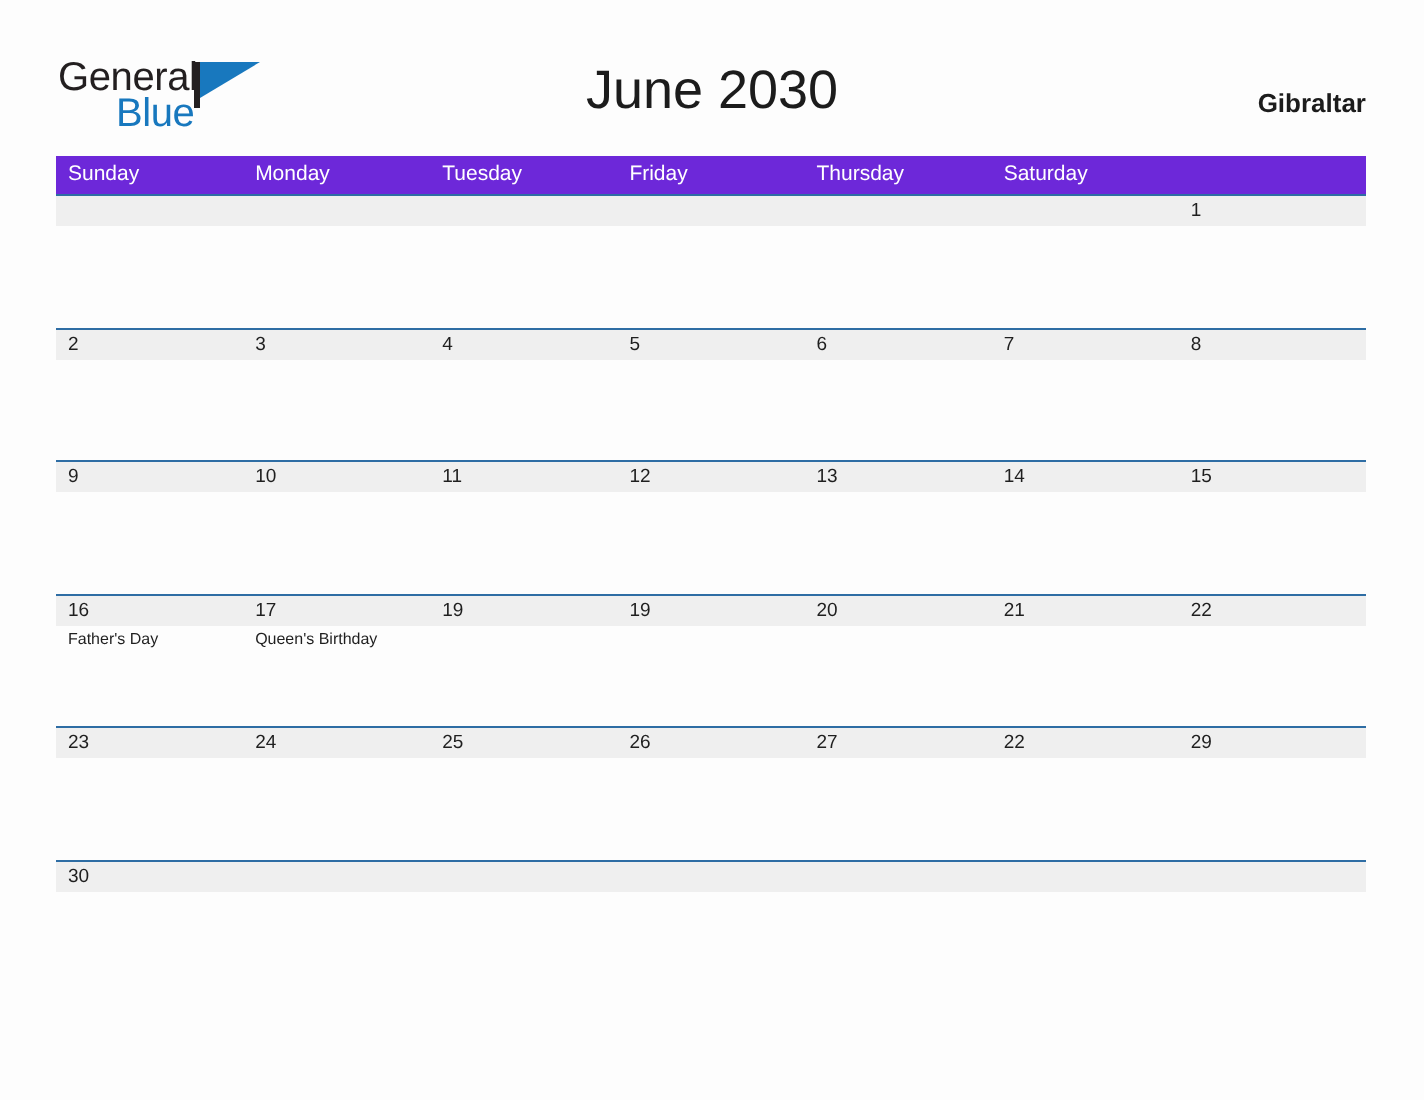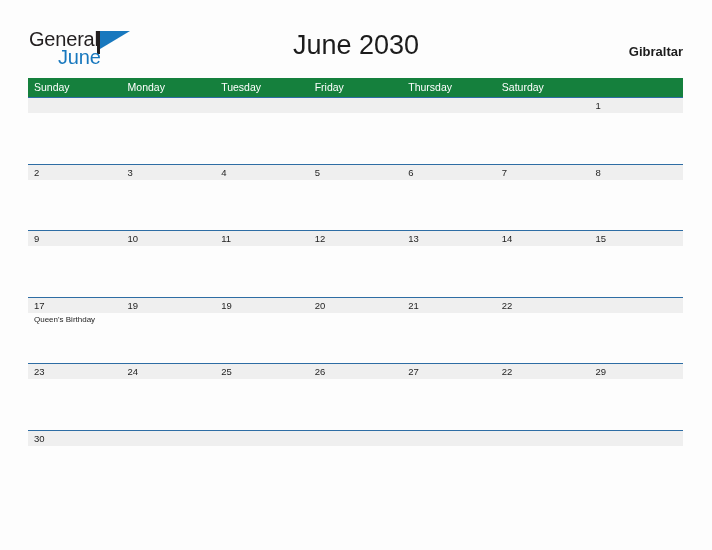--- a/index.html
+++ b/index.html
@@ -97,21 +97,21 @@
     position: absolute;
     left: 28px;
     top: 78px;
     width: 655px;
   }
 
   .weekdays {
     display: flex;
     width: 655px;
     height: 19px;
-    background: #15803d;
+    background: #6d28d9;
   }
   .weekday {
     width: 93.571px;
     box-sizing: border-box;
     padding-left: 6px;
     color: #ffffff;
     font-size: 10.5px;
     line-height: 19px;
     white-space: nowrap;
     overflow: hidden;
@@ -180,21 +180,21 @@
 </style>
 </head>
 <body>
 
 <div class="topbar">
 
   <div class="logo">
     <span class="logo-general">General</span>
     <span class="logo-flagpole"></span>
     <span class="logo-flag"></span>
-    <span class="logo-blue">June</span>
+    <span class="logo-blue">Blue</span>
   </div>
 
   <div class="cal-title">June 2030</div>
 
   <div class="cal-region">Gibraltar</div>
 
 </div>
 
 <div class="calendar">
 
@@ -306,20 +306,24 @@
           <span class="daynum">15</span>
           <span class="event"></span>
         </div>
     </div>
   </div>
 
   <div class="week">
     <div class="daynum-band"></div>
     <div class="week-body">
       <div class="day">
+          <span class="daynum">16</span>
+          <span class="event">Father's Day</span>
+        </div>
+      <div class="day">
           <span class="daynum">17</span>
           <span class="event">Queen's Birthday</span>
         </div>
       <div class="day">
           <span class="daynum">19</span>
           <span class="event"></span>
         </div>
       <div class="day">
           <span class="daynum">19</span>
           <span class="event"></span>

